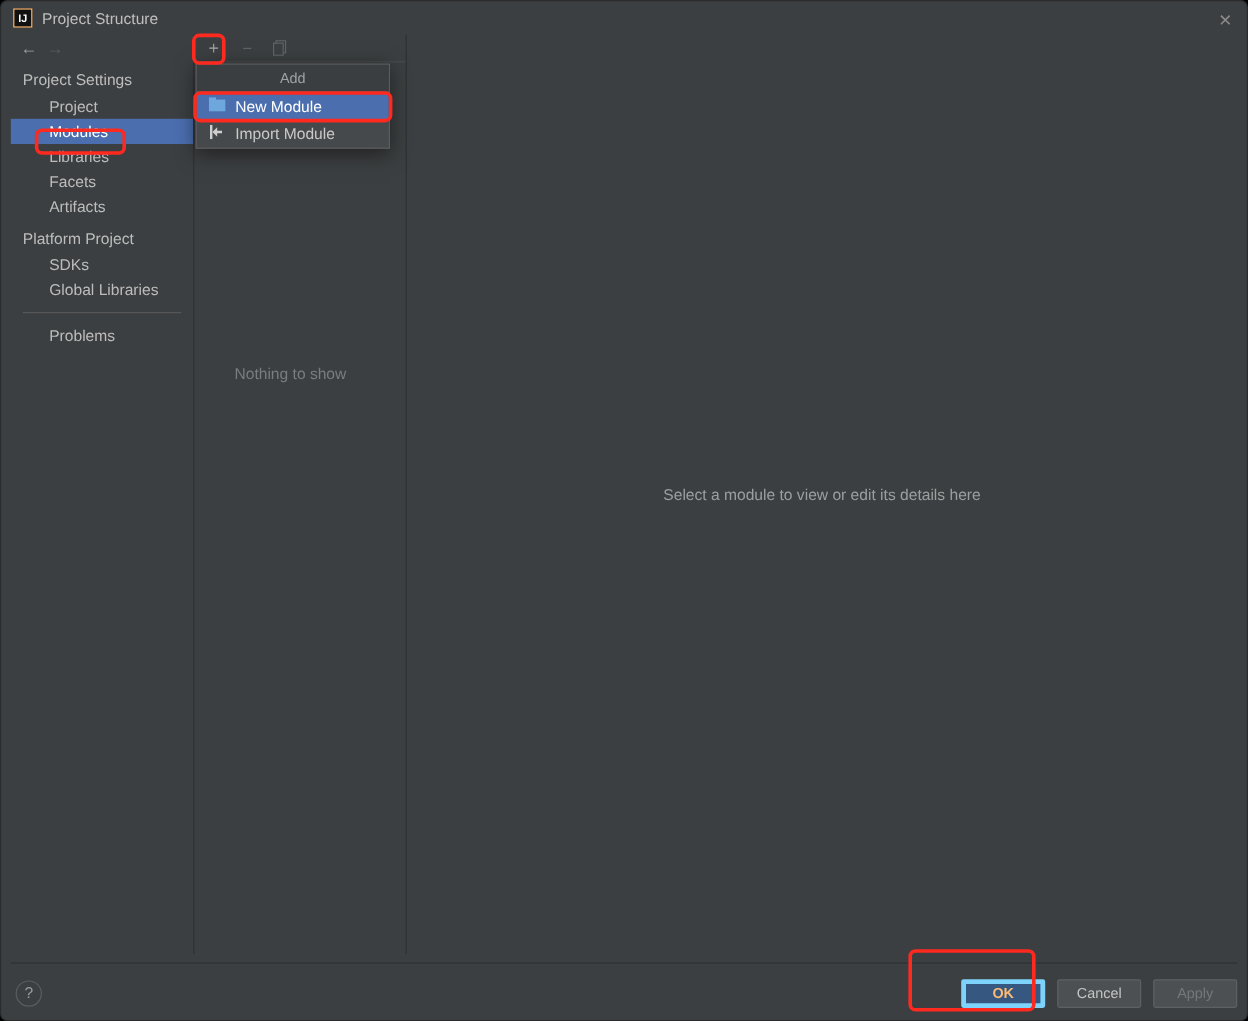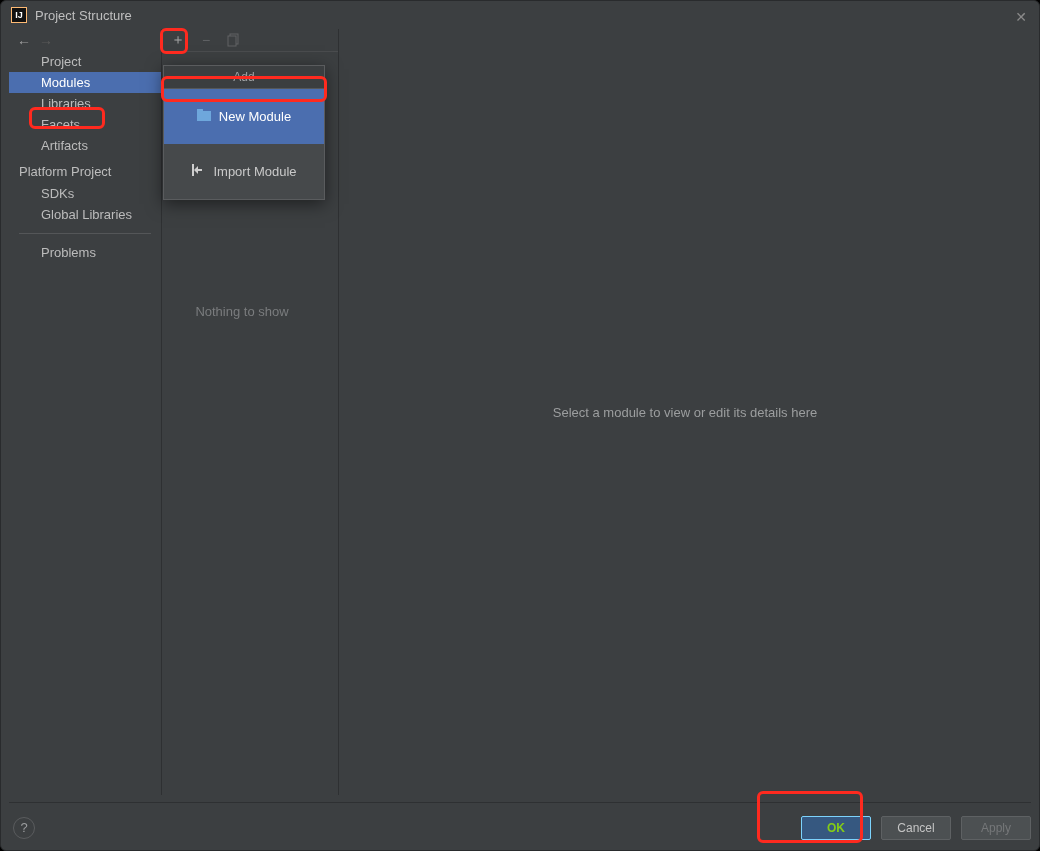--- a/index.html
+++ b/index.html
@@ -107,42 +107,41 @@
   .detail-panel {
     flex: 1;
     background: #3c3f41;
     display: flex; align-items: center; justify-content: center;
     color: #9c9e9f;
   }
 
   
   .popup {
     position: absolute;
-    left: 162px; top: 64px;
+    left: 162px; top: 52px;
     width: 162px;
     background: #46494b;
     border: 1px solid #5a5c5e;
     box-shadow: 0 4px 16px rgba(0,0,0,0.5);
     z-index: 10;
   }
   .popup-header {
     background: #3b3e40;
     color: #9fa1a3;
     text-align: center;
     padding: 4px 0;
     border-bottom: 1px solid #555759;
     font-size: 12px;
   }
   .popup-item {
     display: flex; align-items: center;
     gap: 8px;
-    padding: 20px 10px;
+    padding: 4px 10px;
     color: #c9c9c9;
     cursor: pointer;
-    justify-content: center;
   }
   .popup-item.selected {
     background: #4b6eaf;
     color: #ffffff;
   }
   .popup-ico {
     width: 14px; display: inline-block; text-align: center;
     font-size: 12px;
   }
   .folder-ico { color: #7bb0e0; }
@@ -177,22 +176,22 @@
     background: #4c5052;
     border: 1px solid #5e6163;
     color: #c4c4c4;
     display: inline-flex; align-items: center; justify-content: center;
     cursor: pointer;
     font-size: 12px;
     border-radius: 2px;
   }
   .btn.primary {
     background: #365880;
-    border: 1px solid #7dd3fc;
-    color: #84cc16;
+    border: 4px solid #7dd3fc;
+    color: #fdba74;
     font-weight: 600;
   }
   .btn.disabled {
     color: #757779;
     cursor: default;
   }
 
   
   .hl {
     position: absolute;
@@ -214,20 +213,21 @@
   </div>
 
   <div class="main">
 
     <div class="sidebar">
       <div class="nav-icons">
         <span class="nav-arrow">←</span>
         <span class="nav-arrow disabled">→</span>
       </div>
 
+      <div class="section-header">Project Settings</div>
       <div class="nav-item">Project</div>
       <div class="nav-item selected">Modules</div>
       <div class="nav-item">Libraries</div>
       <div class="nav-item">Facets</div>
       <div class="nav-item">Artifacts</div>
 
       <div class="section-header">Platform Project</div>
       <div class="nav-item">SDKs</div>
       <div class="nav-item">Global Libraries</div>
 

